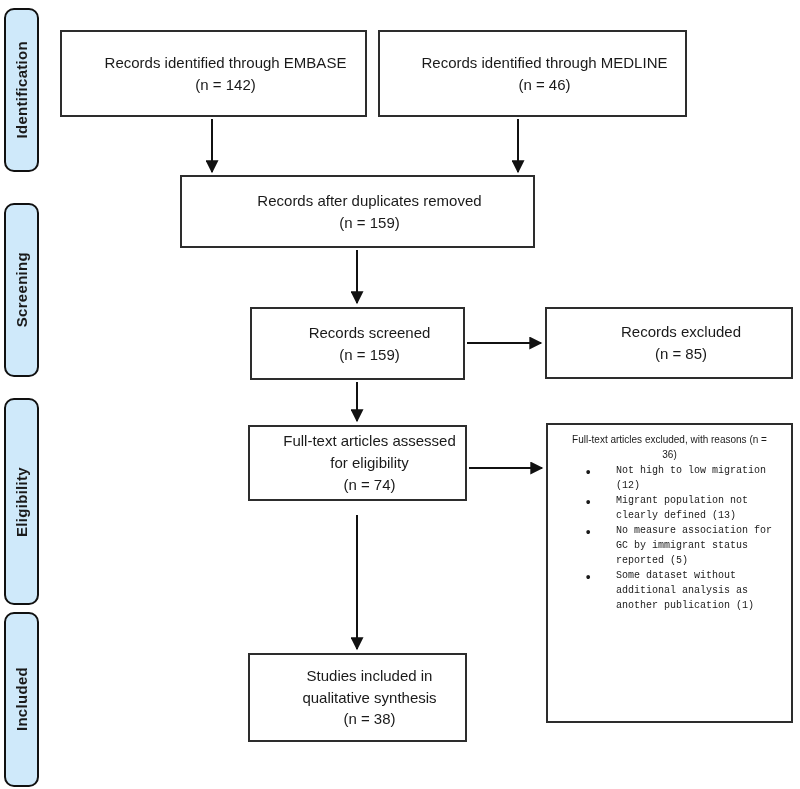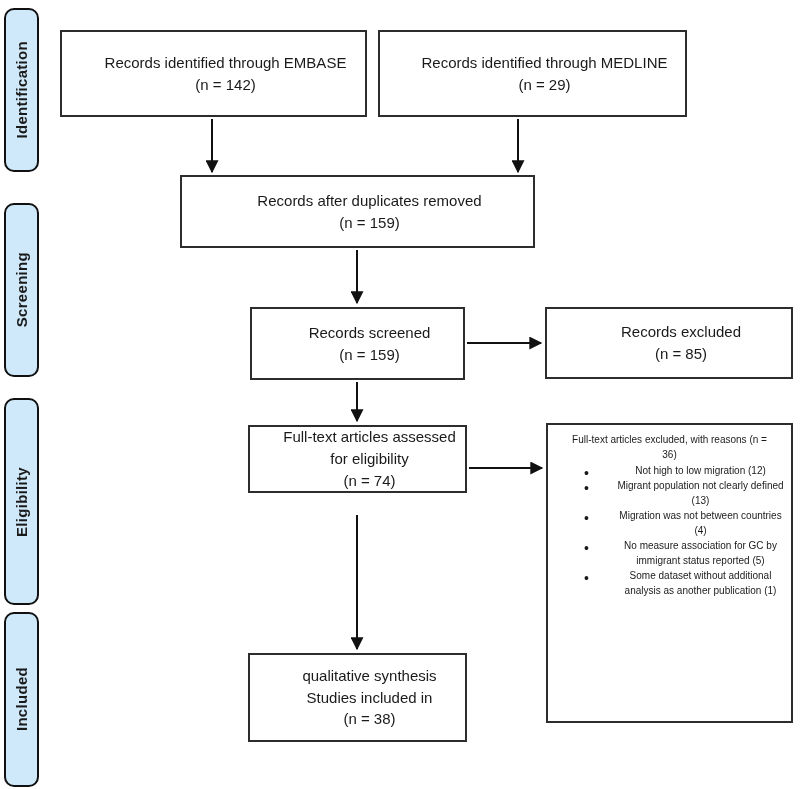--- a/index.html
+++ b/index.html
@@ -49,42 +49,43 @@
     display:flex;flex-direction:column;
     align-items:center;justify-content:center;
     text-align:center;
     font-size:15px;line-height:1.45;padding-left:24px;
   }
   .box-embase{left:60px;top:30px;width:307px;height:87px;}
   .box-medline{left:378px;top:30px;width:309px;height:87px;}
   .box-duplicates{left:180px;top:175px;width:355px;height:73px;}
   .box-screened{left:250px;top:307px;width:215px;height:73px;}
   .box-records-excluded{left:545px;top:307px;width:248px;height:72px;}
-  .box-fulltext{left:248px;top:425px;width:219px;height:68px;}
+  .box-fulltext{left:248px;top:425px;width:219px;height:76px;}
   .box-studies{left:248px;top:653px;width:219px;height:89px;}
 
   .box-ft-excluded{
     position:absolute;
     left:546px;top:423px;width:247px;height:300px;
     background:var(--background);
     border:2px solid var(--box-border);
     font-size:10px;line-height:1.5;
     padding-top:7px;
   }
   .box-ft-excluded .hdr{
     text-align:center;
     max-width:205px;
     margin:0 auto;
   }
   .reasons{list-style:none;margin-top:1px;}
   .reasons li{
     position:relative;
     padding-left:68px;
     padding-right:6px;
-    text-align:center;
+    text-align:left;
+    font-family:Liberation Mono, monospace;
   }
   .reasons li::before{
     content:"\2022";
     position:absolute;
     left:36px;top:0;
     font-size:14px;
   }
 
   
   svg.arrows{position:absolute;left:0;top:0;pointer-events:none;}
@@ -109,21 +110,21 @@
     <span>Included</span>
   </div>
 
   <div class="box box-embase">
     <div>Records identified through EMBASE</div>
     <div>(n = 142)</div>
   </div>
 
   <div class="box box-medline">
     <div>Records identified through MEDLINE</div>
-    <div>(n = 29)</div>
+    <div>(n = 46)</div>
   </div>
 
   <div class="box box-duplicates">
     <div>Records after duplicates removed</div>
     <div>(n = 159)</div>
   </div>
 
   <div class="box box-screened">
     <div>Records screened</div>
     <div>(n = 159)</div>
@@ -138,29 +139,28 @@
     <div>Full-text articles assessed</div>
     <div>for eligibility</div>
     <div>(n = 74)</div>
   </div>
 
   <div class="box-ft-excluded">
     <div class="hdr">Full-text articles excluded, with reasons (n = 36)</div>
     <ul class="reasons">
       <li>Not high to low migration (12)</li>
       <li>Migrant population not clearly defined (13)</li>
-      <li>Migration was not between countries (4)</li>
       <li>No measure association for GC by immigrant status reported (5)</li>
       <li>Some dataset without additional analysis as another publication (1)</li>
     </ul>
   </div>
 
   <div class="box box-studies">
+    <div>Studies included in</div>
     <div>qualitative synthesis</div>
-    <div>Studies included in</div>
     <div>(n = 38)</div>
   </div>
 
   <svg class="arrows" width="800" height="789" viewBox="0 0 800 789">
     <defs>
       <marker id="arrowhead" viewBox="0 0 10 10" refX="9" refY="5" markerWidth="7" markerHeight="6.5" orient="auto-start-reverse">
         <path class="head" d="M0,0 L10,5 L0,10 z"></path>
       </marker>
     </defs>
     <line x1="212" y1="119" x2="212" y2="172" marker-end="url(#arrowhead)"></line>

